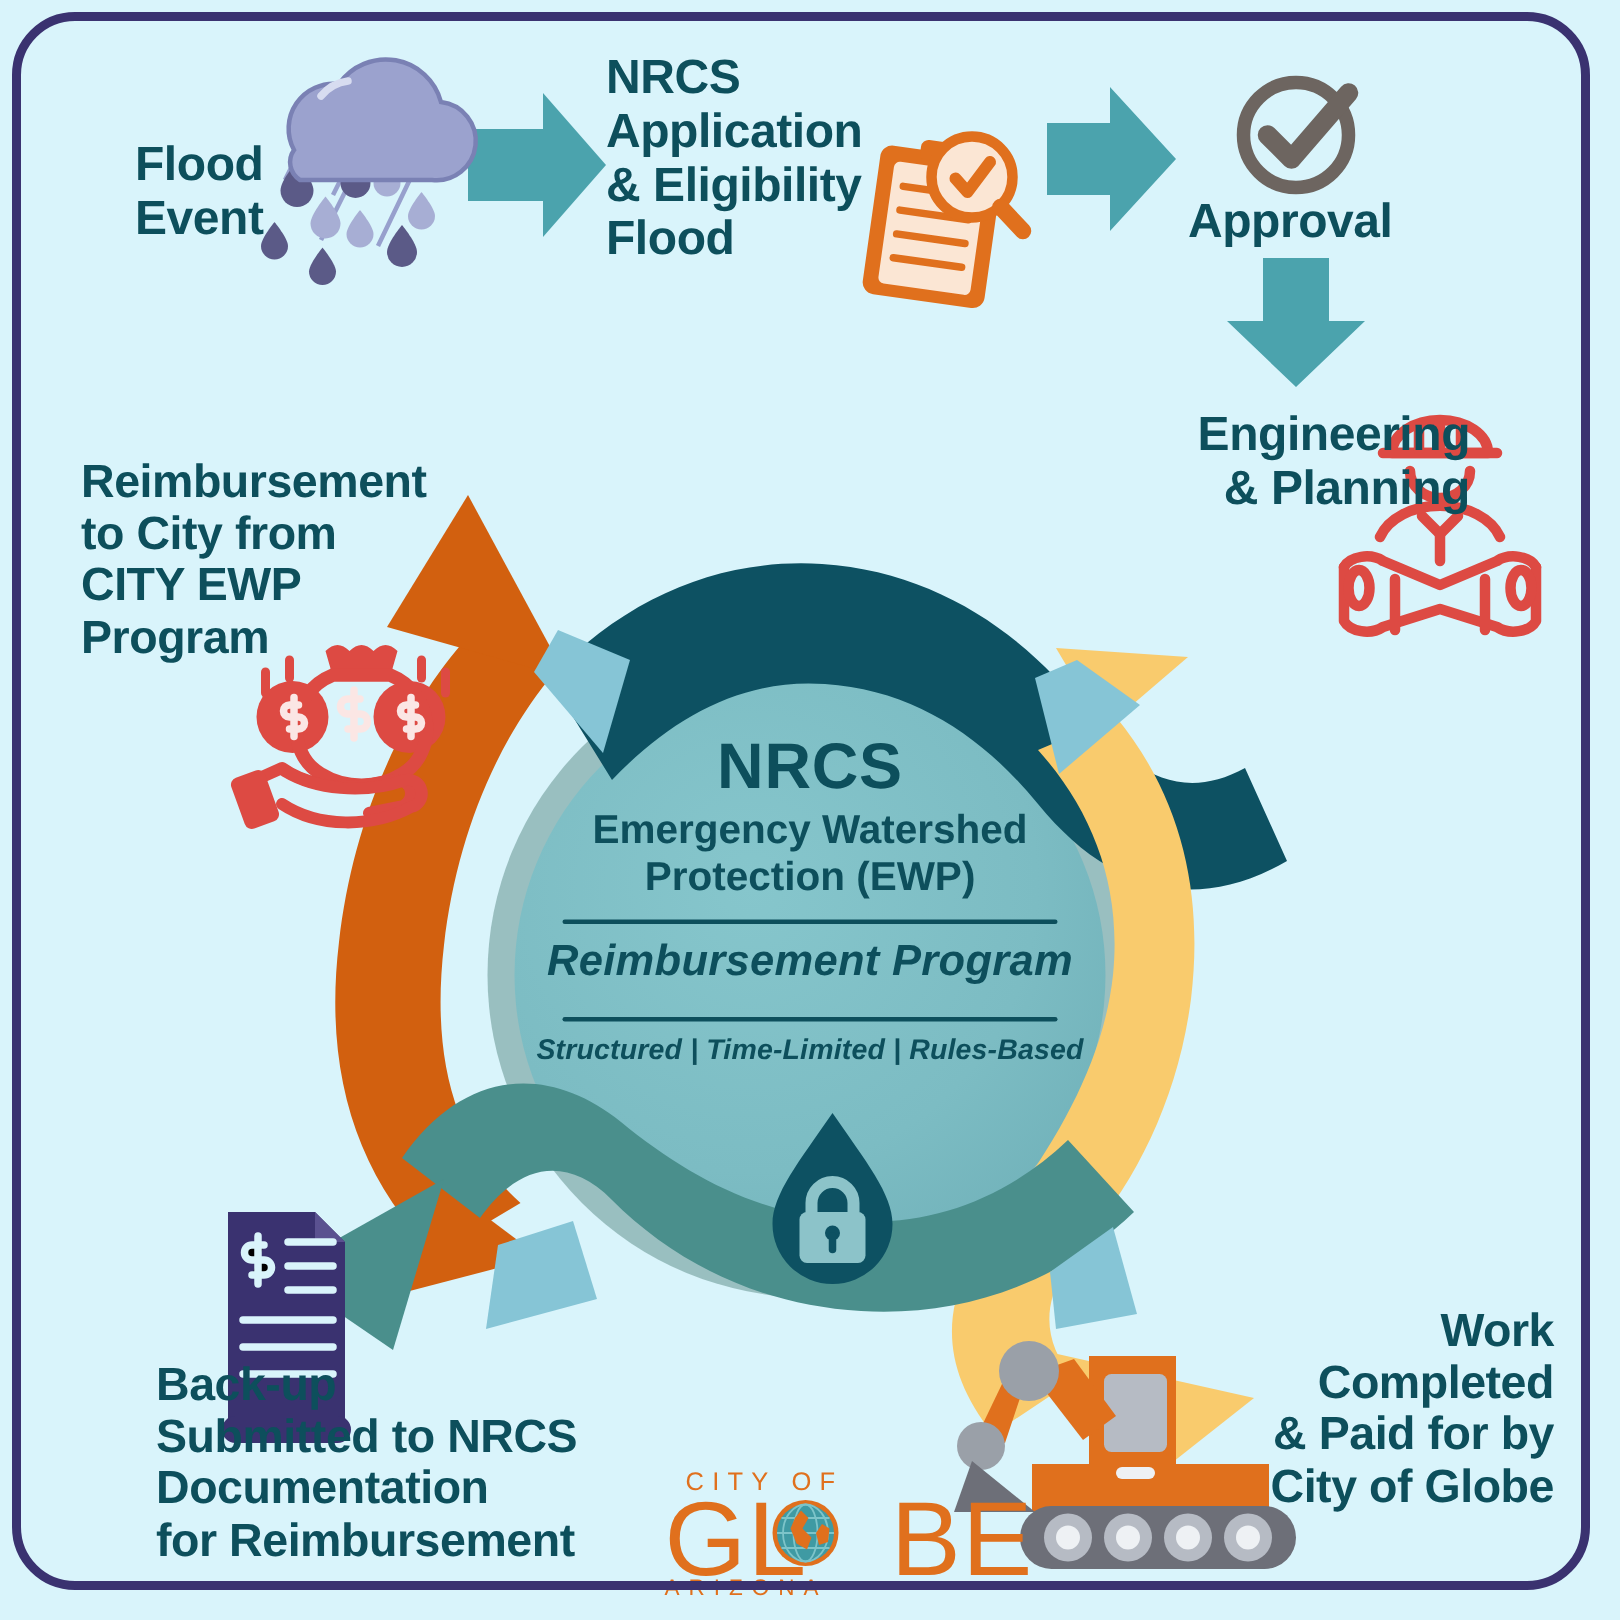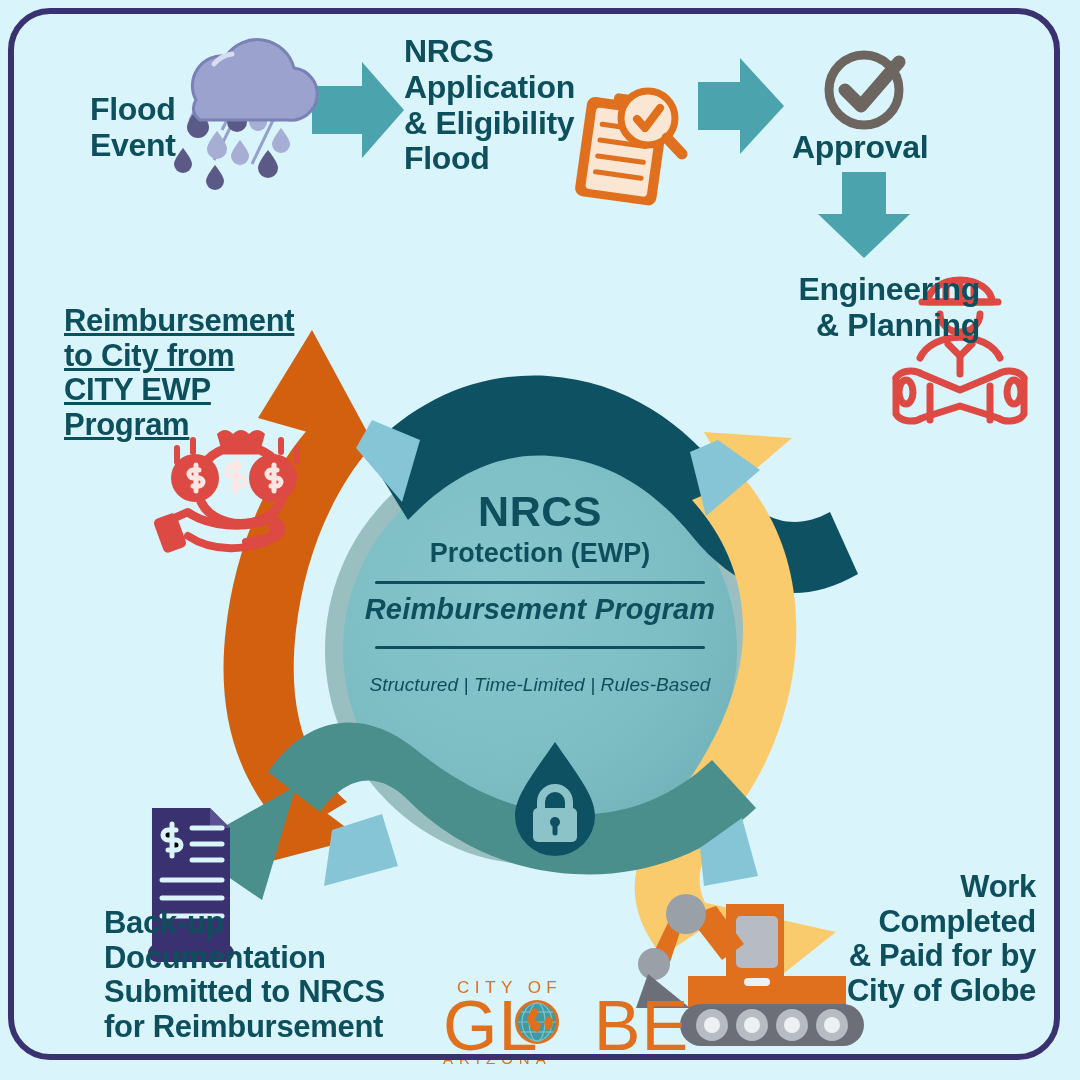--- a/index.html
+++ b/index.html
@@ -32,21 +32,21 @@
   #center-text .t1{font-size:43px;font-weight:bold;letter-spacing:0.5px;}
   #center-text .t2{font-size:27px;font-weight:bold;line-height:1.16;margin-top:2px;}
   #center-text .rule{
     height:3px;background:#0d4f5c;margin:12px auto 0;width:330px;border-radius:2px;
   }
   #center-text .t3{
     font-size:29px;font-weight:bold;font-style:italic;letter-spacing:0.2px;
     padding:9px 0 8px;
   }
   #center-text .t4{
-    font-size:19px;font-weight:normal;font-style:italic;margin-top:25px;letter-spacing:0.1px;
+    font-size:19px;font-weight:bold;font-style:italic;margin-top:9px;letter-spacing:0.1px;
     white-space:nowrap;
   }
   
   #logo{position:absolute;left:443px;top:978px;width:200px;text-align:center;color:#e0701d;}
   #logo .cityof{font-size:17px;letter-spacing:5.5px;font-weight:normal;text-align:left;padding-left:14px;}
   #logo .globerow{position:relative;height:56px;}
   #logo .globeword{
     font-size:70px;letter-spacing:1px;line-height:56px;font-weight:normal;
   }
   #logo .arizona{font-size:15px;letter-spacing:6px;text-align:left;padding-right:6px;margin-top:-4px;}
@@ -288,44 +288,45 @@
 
 <div class="abs lbl sz32" style="left:792px;top:130px;width:190px;">
   <div>Approval</div>
 </div>
 
 <div class="abs lbl sz32" style="left:760px;top:272px;width:220px;text-align:right;">
   <div>Engineering</div>
   <div>&amp; Planning</div>
 </div>
 
-<div class="abs lbl sz31" style="left:64px;top:304px;width:260px;text-decoration:underline;">
+<div class="abs lbl sz31" style="left:54px;top:304px;width:260px;">
   <div>Reimbursement</div>
   <div>to City from</div>
   <div>CITY EWP</div>
   <div>Program</div>
 </div>
 
 <div class="abs lbl sz31" style="left:104px;top:906px;width:300px;">
   <div>Back-up</div>
+  <div>Submitted to NRCS</div>
   <div>Documentation</div>
-  <div>Submitted to NRCS</div>
   <div>for Reimbursement</div>
 </div>
 
 <div class="abs lbl sz31" style="left:824px;top:870px;width:212px;text-align:right;">
   <div>Work</div>
   <div>Completed</div>
   <div>&amp; Paid for by</div>
   <div>City of Globe</div>
 </div>
 
 <div id="center-text">
   <div class="t1">NRCS</div>
   <div class="t2">
+    <div>Emergency Watershed</div>
     <div>Protection (EWP)</div>
   </div>
   <div class="rule"></div>
   <div class="t3">Reimbursement Program</div>
   <div class="rule"></div>
   <div class="t4">Structured  |  Time-Limited  |  Rules-Based</div>
 </div>
 
 <div id="logo">
   <div class="cityof">CITY OF</div>

